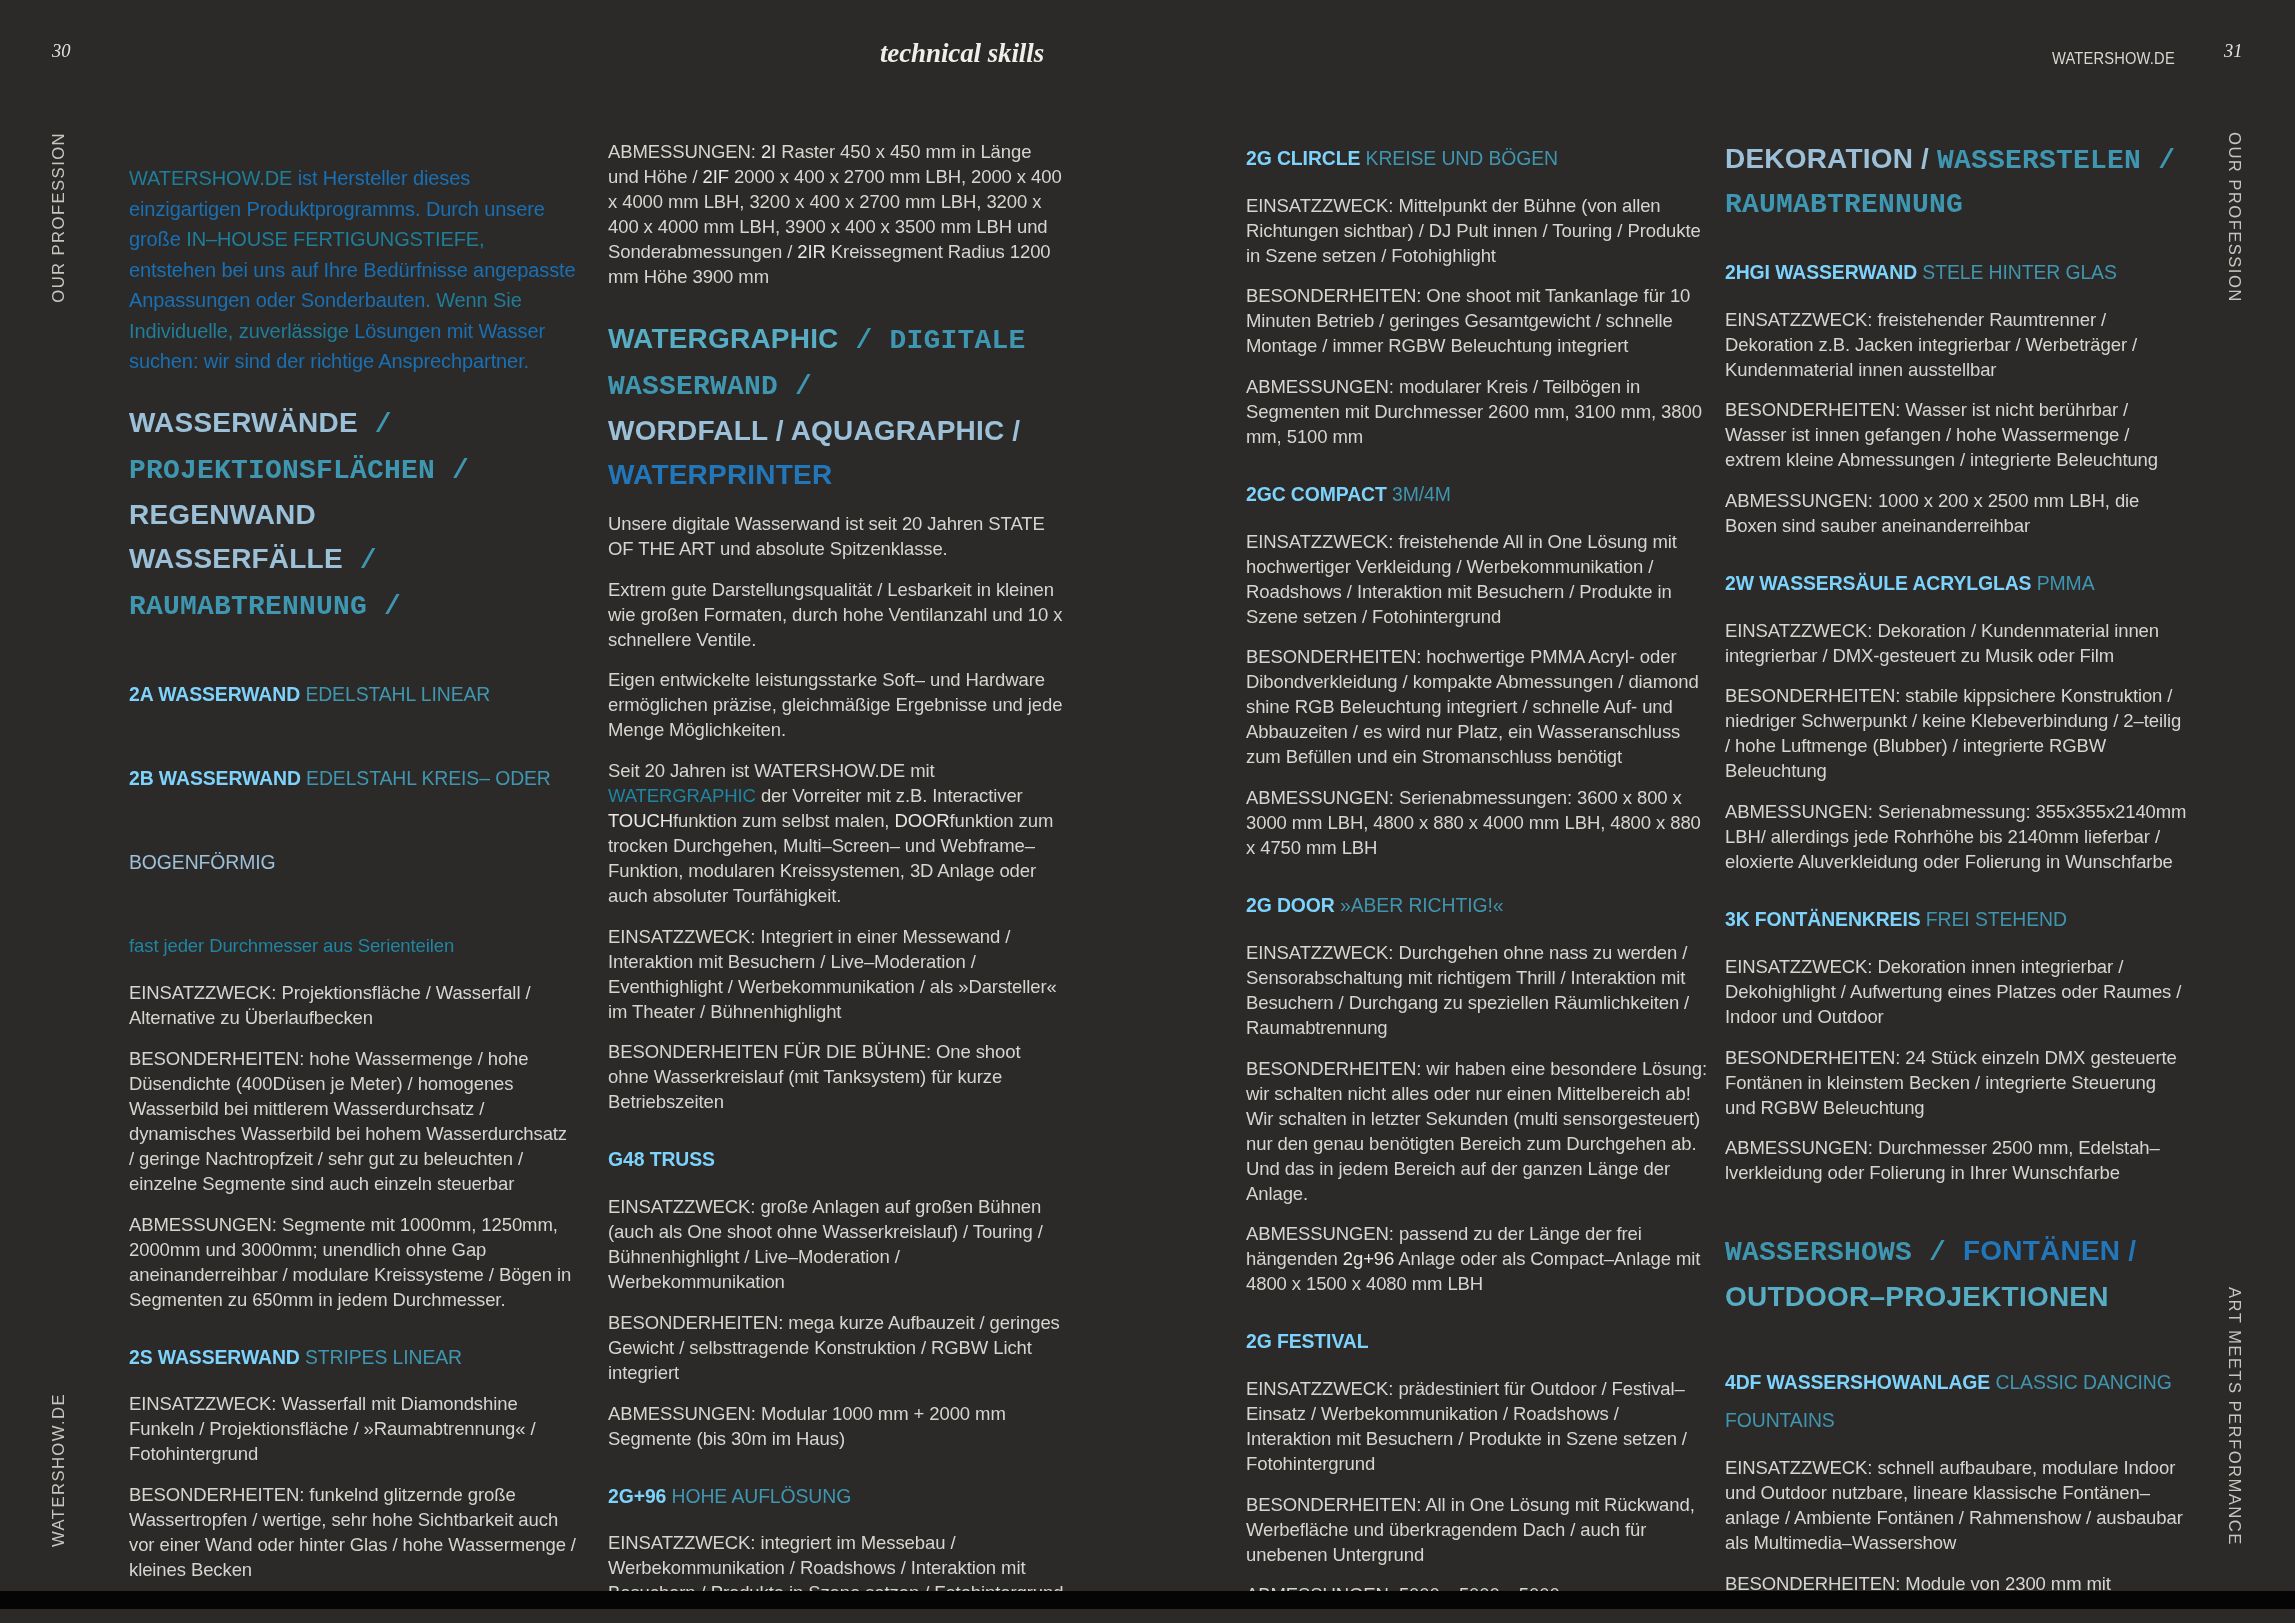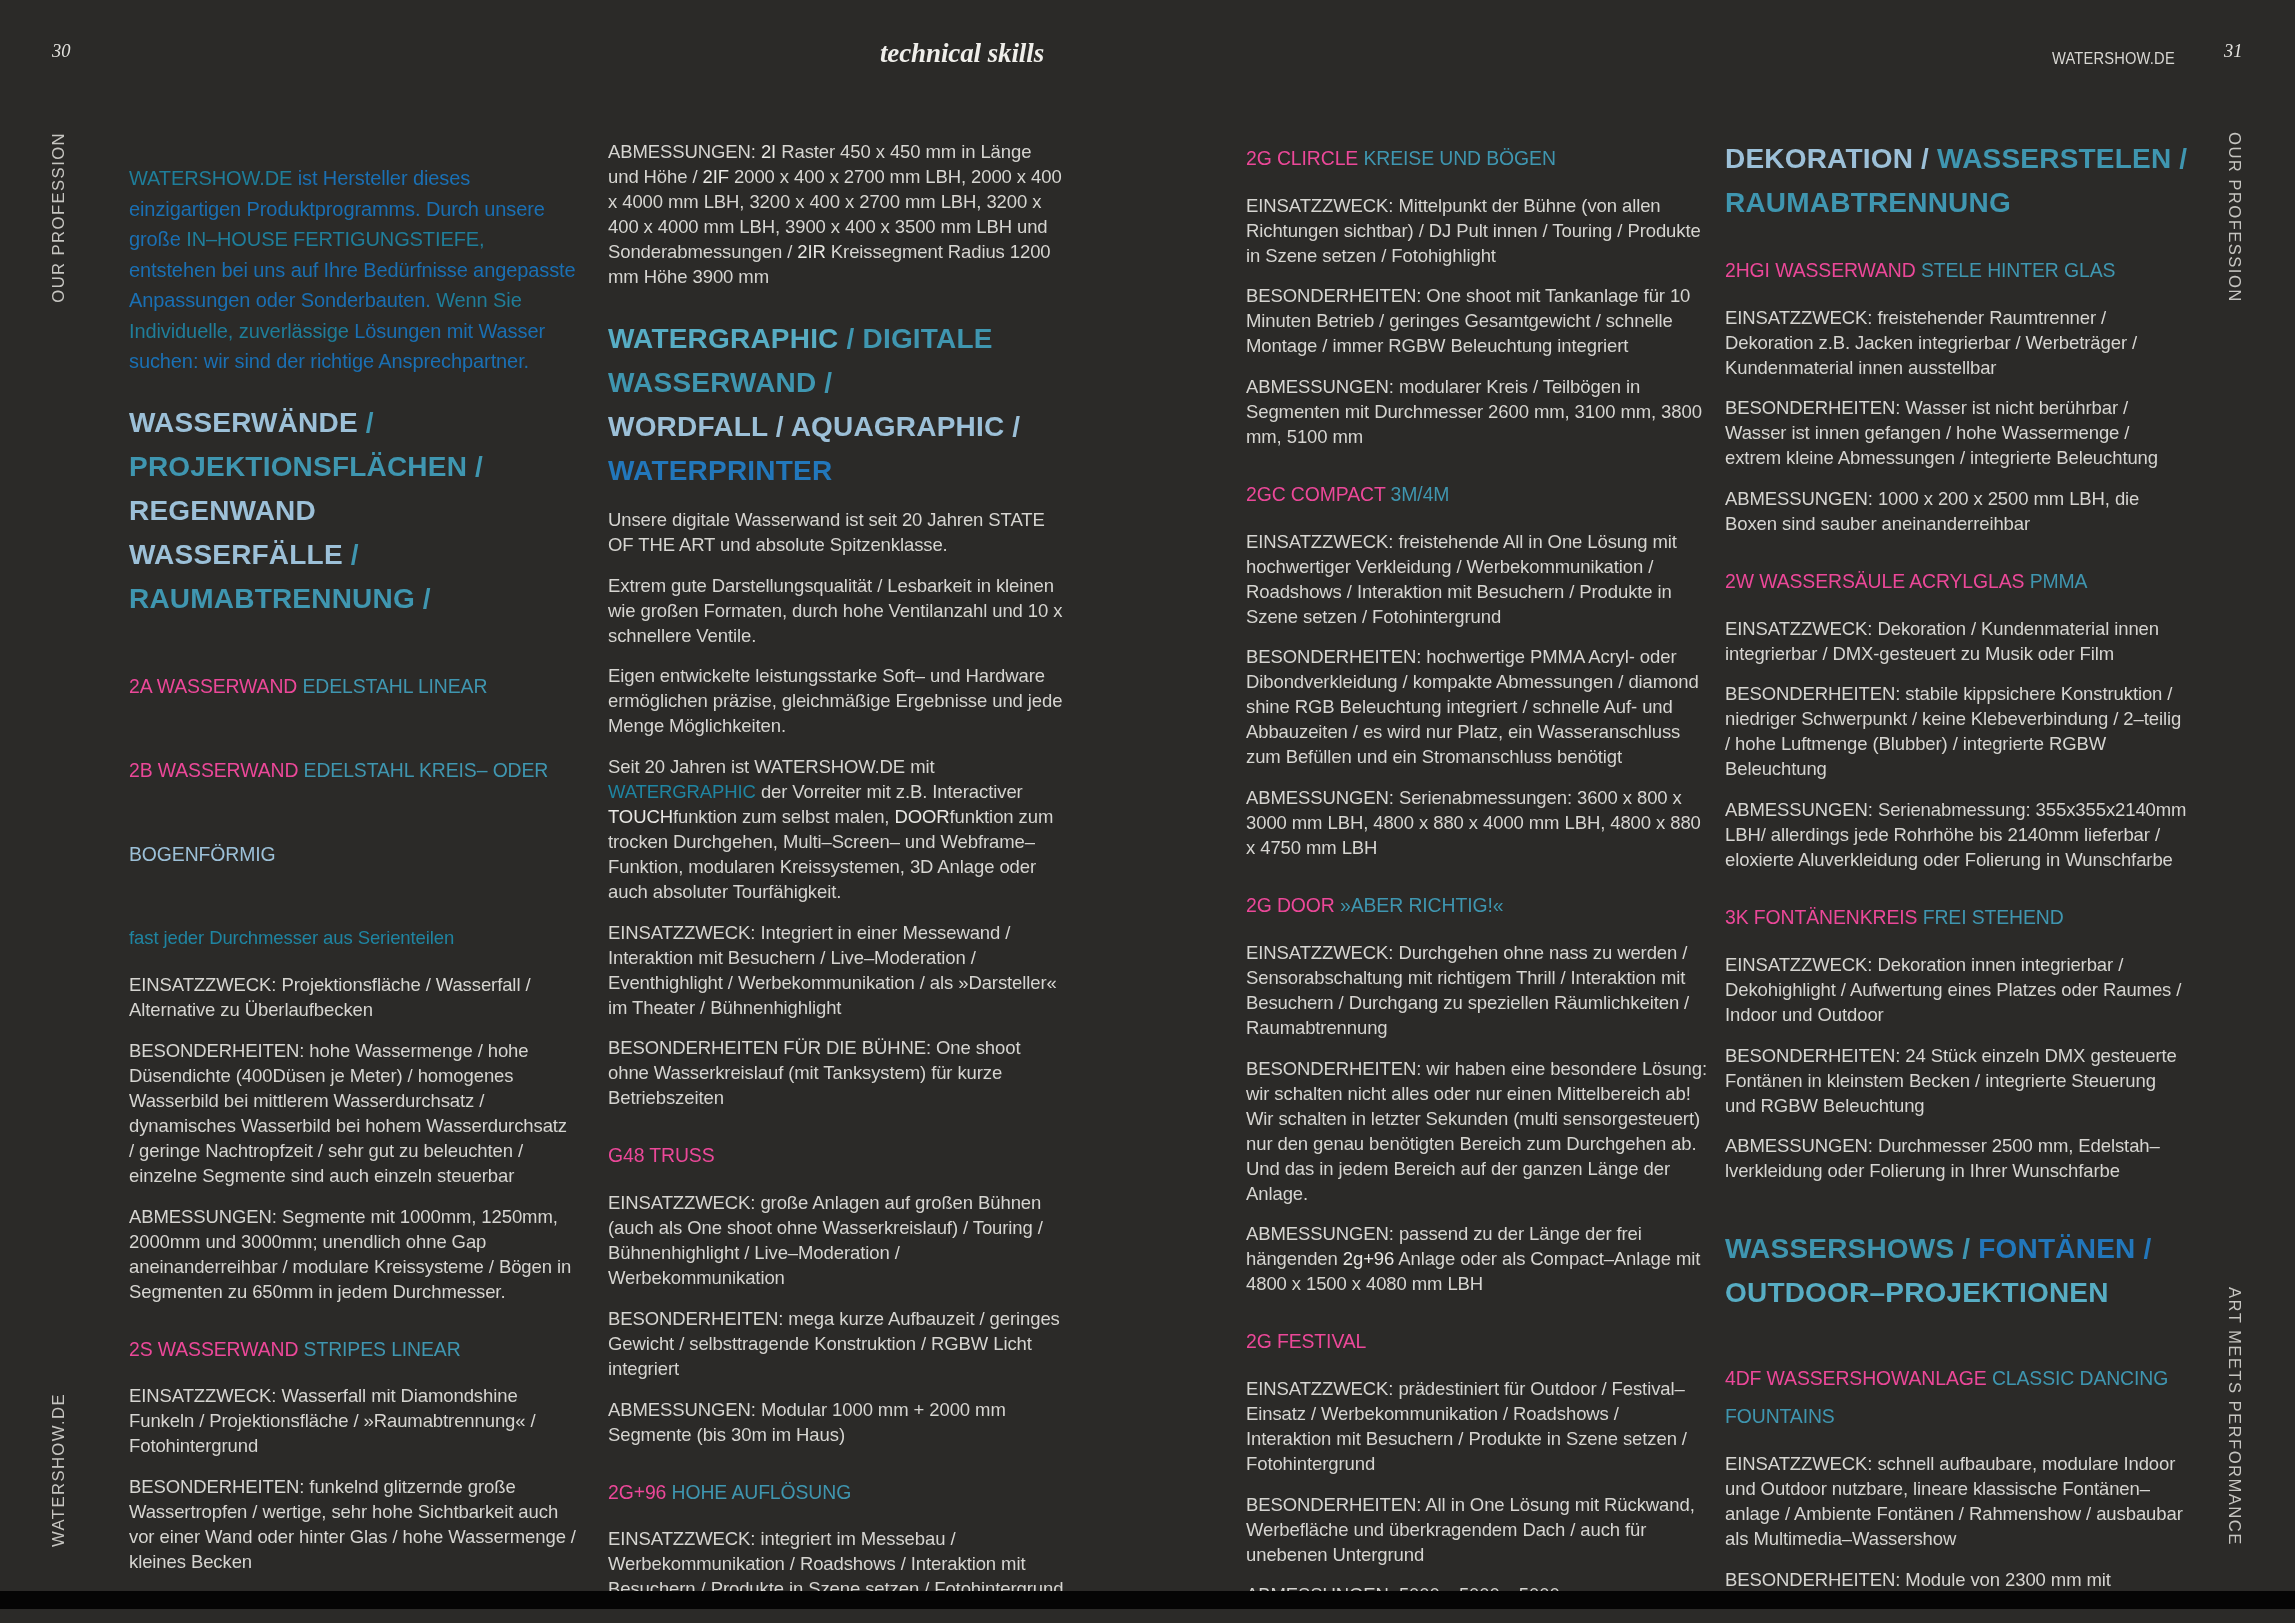--- a/index.html
+++ b/index.html
@@ -31,23 +31,23 @@
   .hcat{font-size:28px;line-height:44px;font-weight:700;margin:10.2px 0 14px 0;letter-spacing:0.2px;}
   .hcat .line{display:block;}
   .hprod{font-size:19.4px;line-height:38px;font-weight:700;margin:26px 0 15.7px 0;}
   .hprod.first{margin-top:0;}
   .hprod.mt-lg{margin-top:44px;}
   .hprod .line{display:block;margin-top:46px;}
   .sub{font-weight:400;color:#1f85a2;font-size:18.5px;}
   
   .ib{color:#1a70b4;}         
   .it{color:#1f7e9a;}         
-  .code{color:#ec4899;font-weight:400;}
+  .code{color:#7dd3fc;font-weight:700;}
   .q{color:#3f96b0;font-weight:400;}
-  .qb{color:#3f96b0;font-weight:700;}
+  .qb{color:#3f96b0;font-weight:700;font-family:Liberation Mono, monospace;}
   .pale{color:#9cc0d8;}
   .lteal{color:#57adc4;}
   .blue{color:#2277bb;}
   .bluep{color:#2277bb;font-weight:400;}
   .b{font-weight:400;color:#e9e8e4;}
   .tealtxt{color:#1f85a2;}
   #bottom-bar{position:absolute;left:0;bottom:0;width:100%;height:18.5px;background:#050505;}
 </style>
 </head>
 <body>

